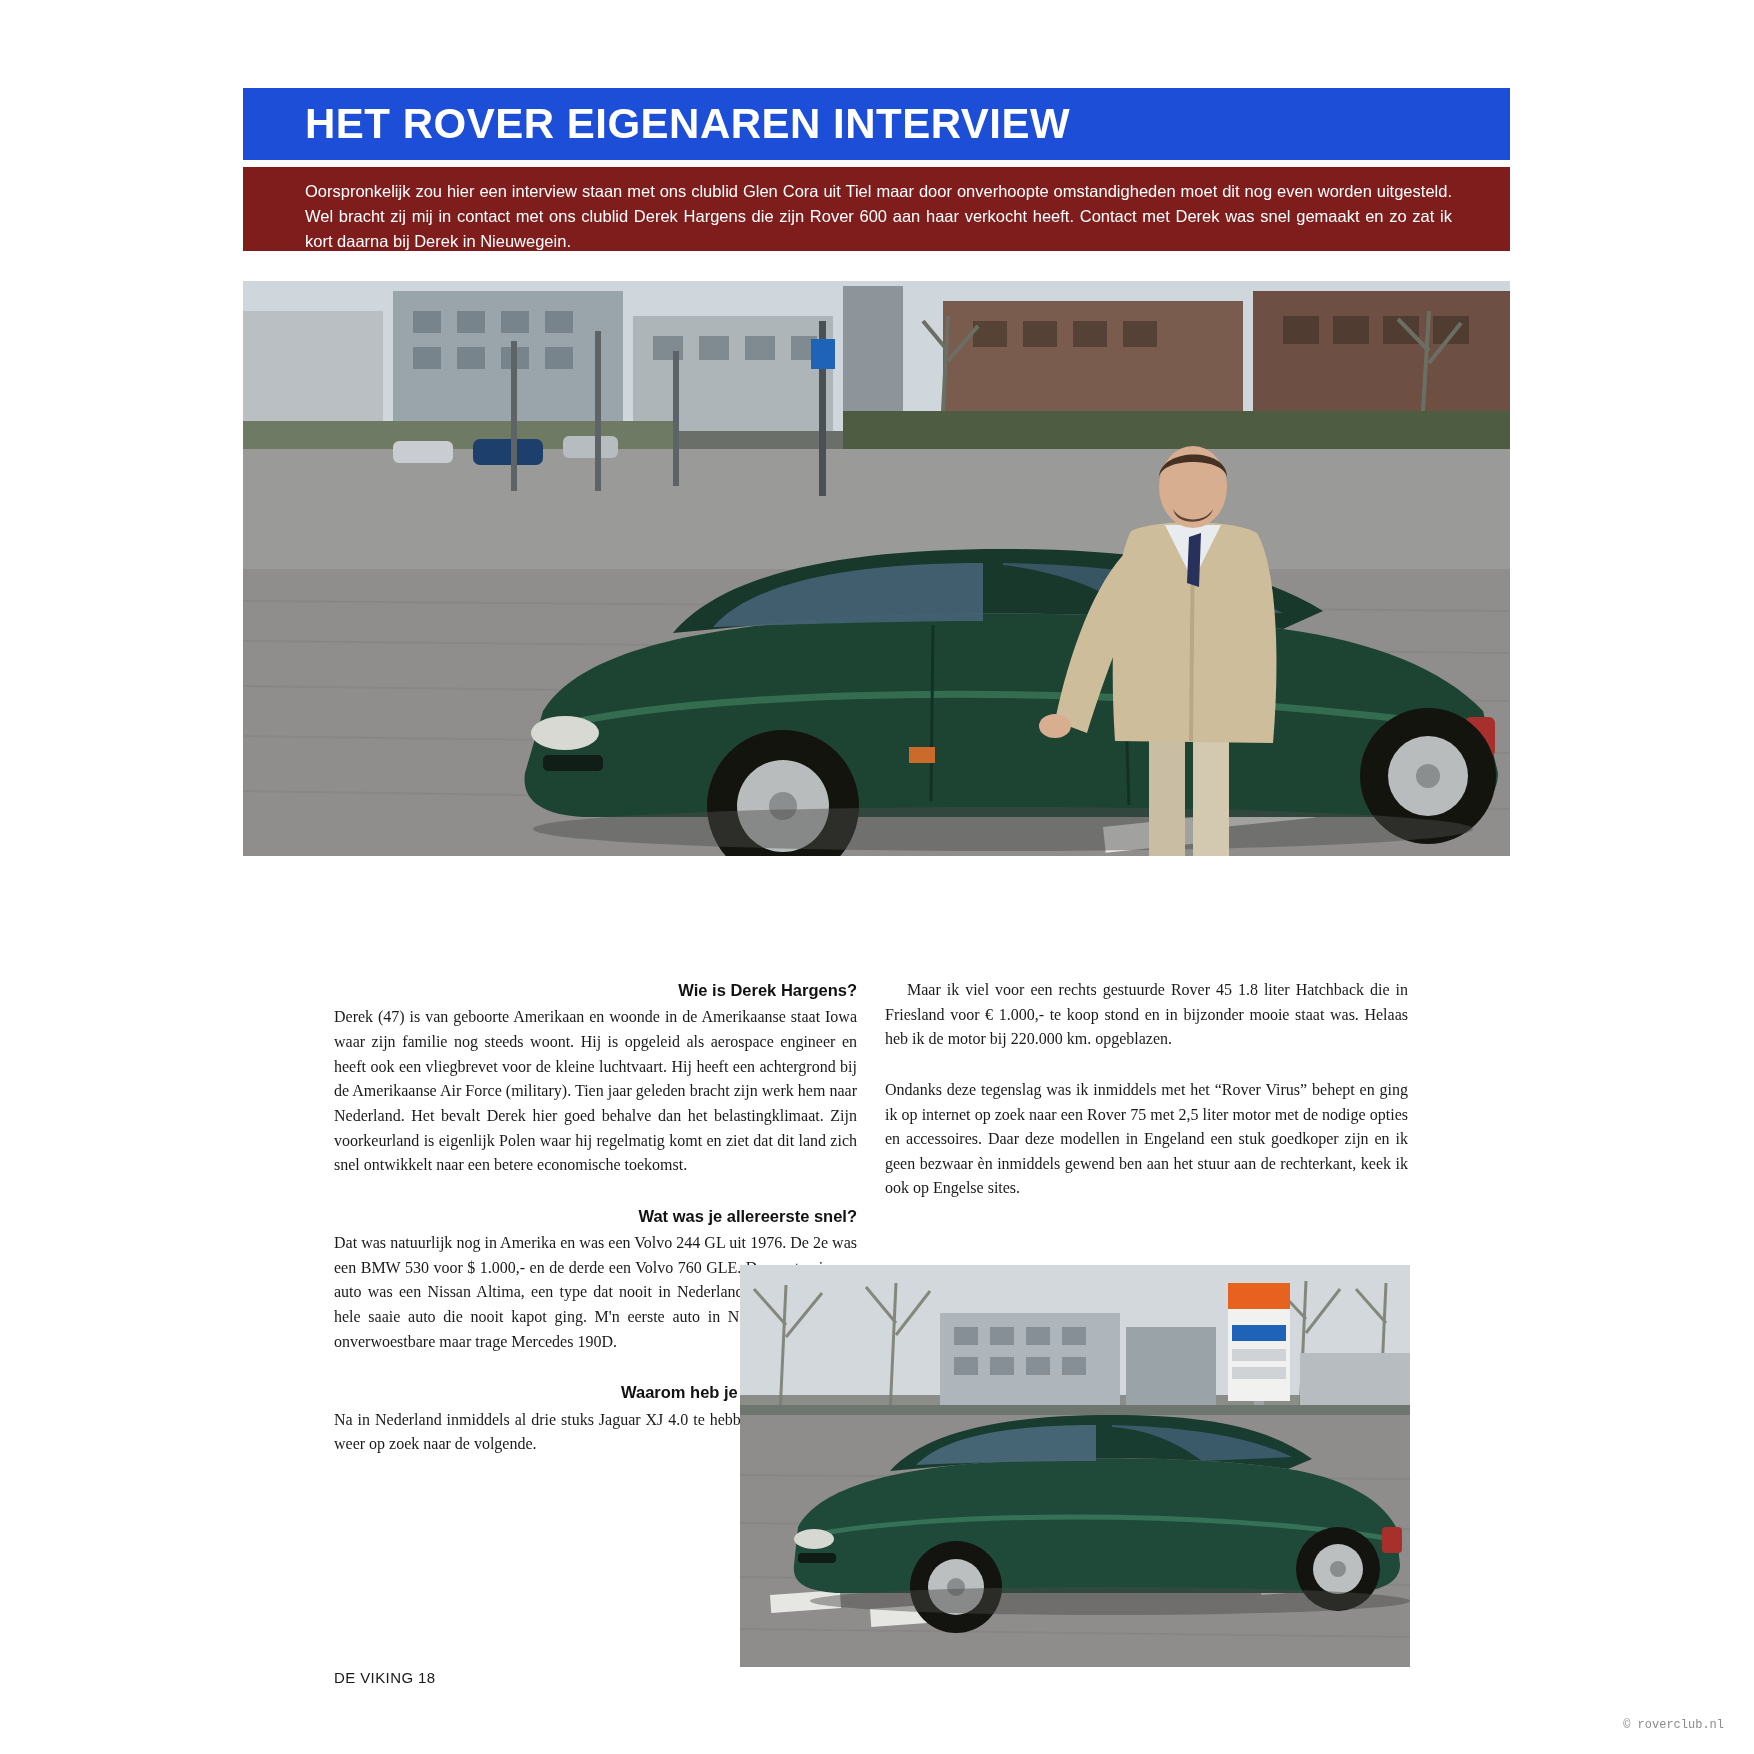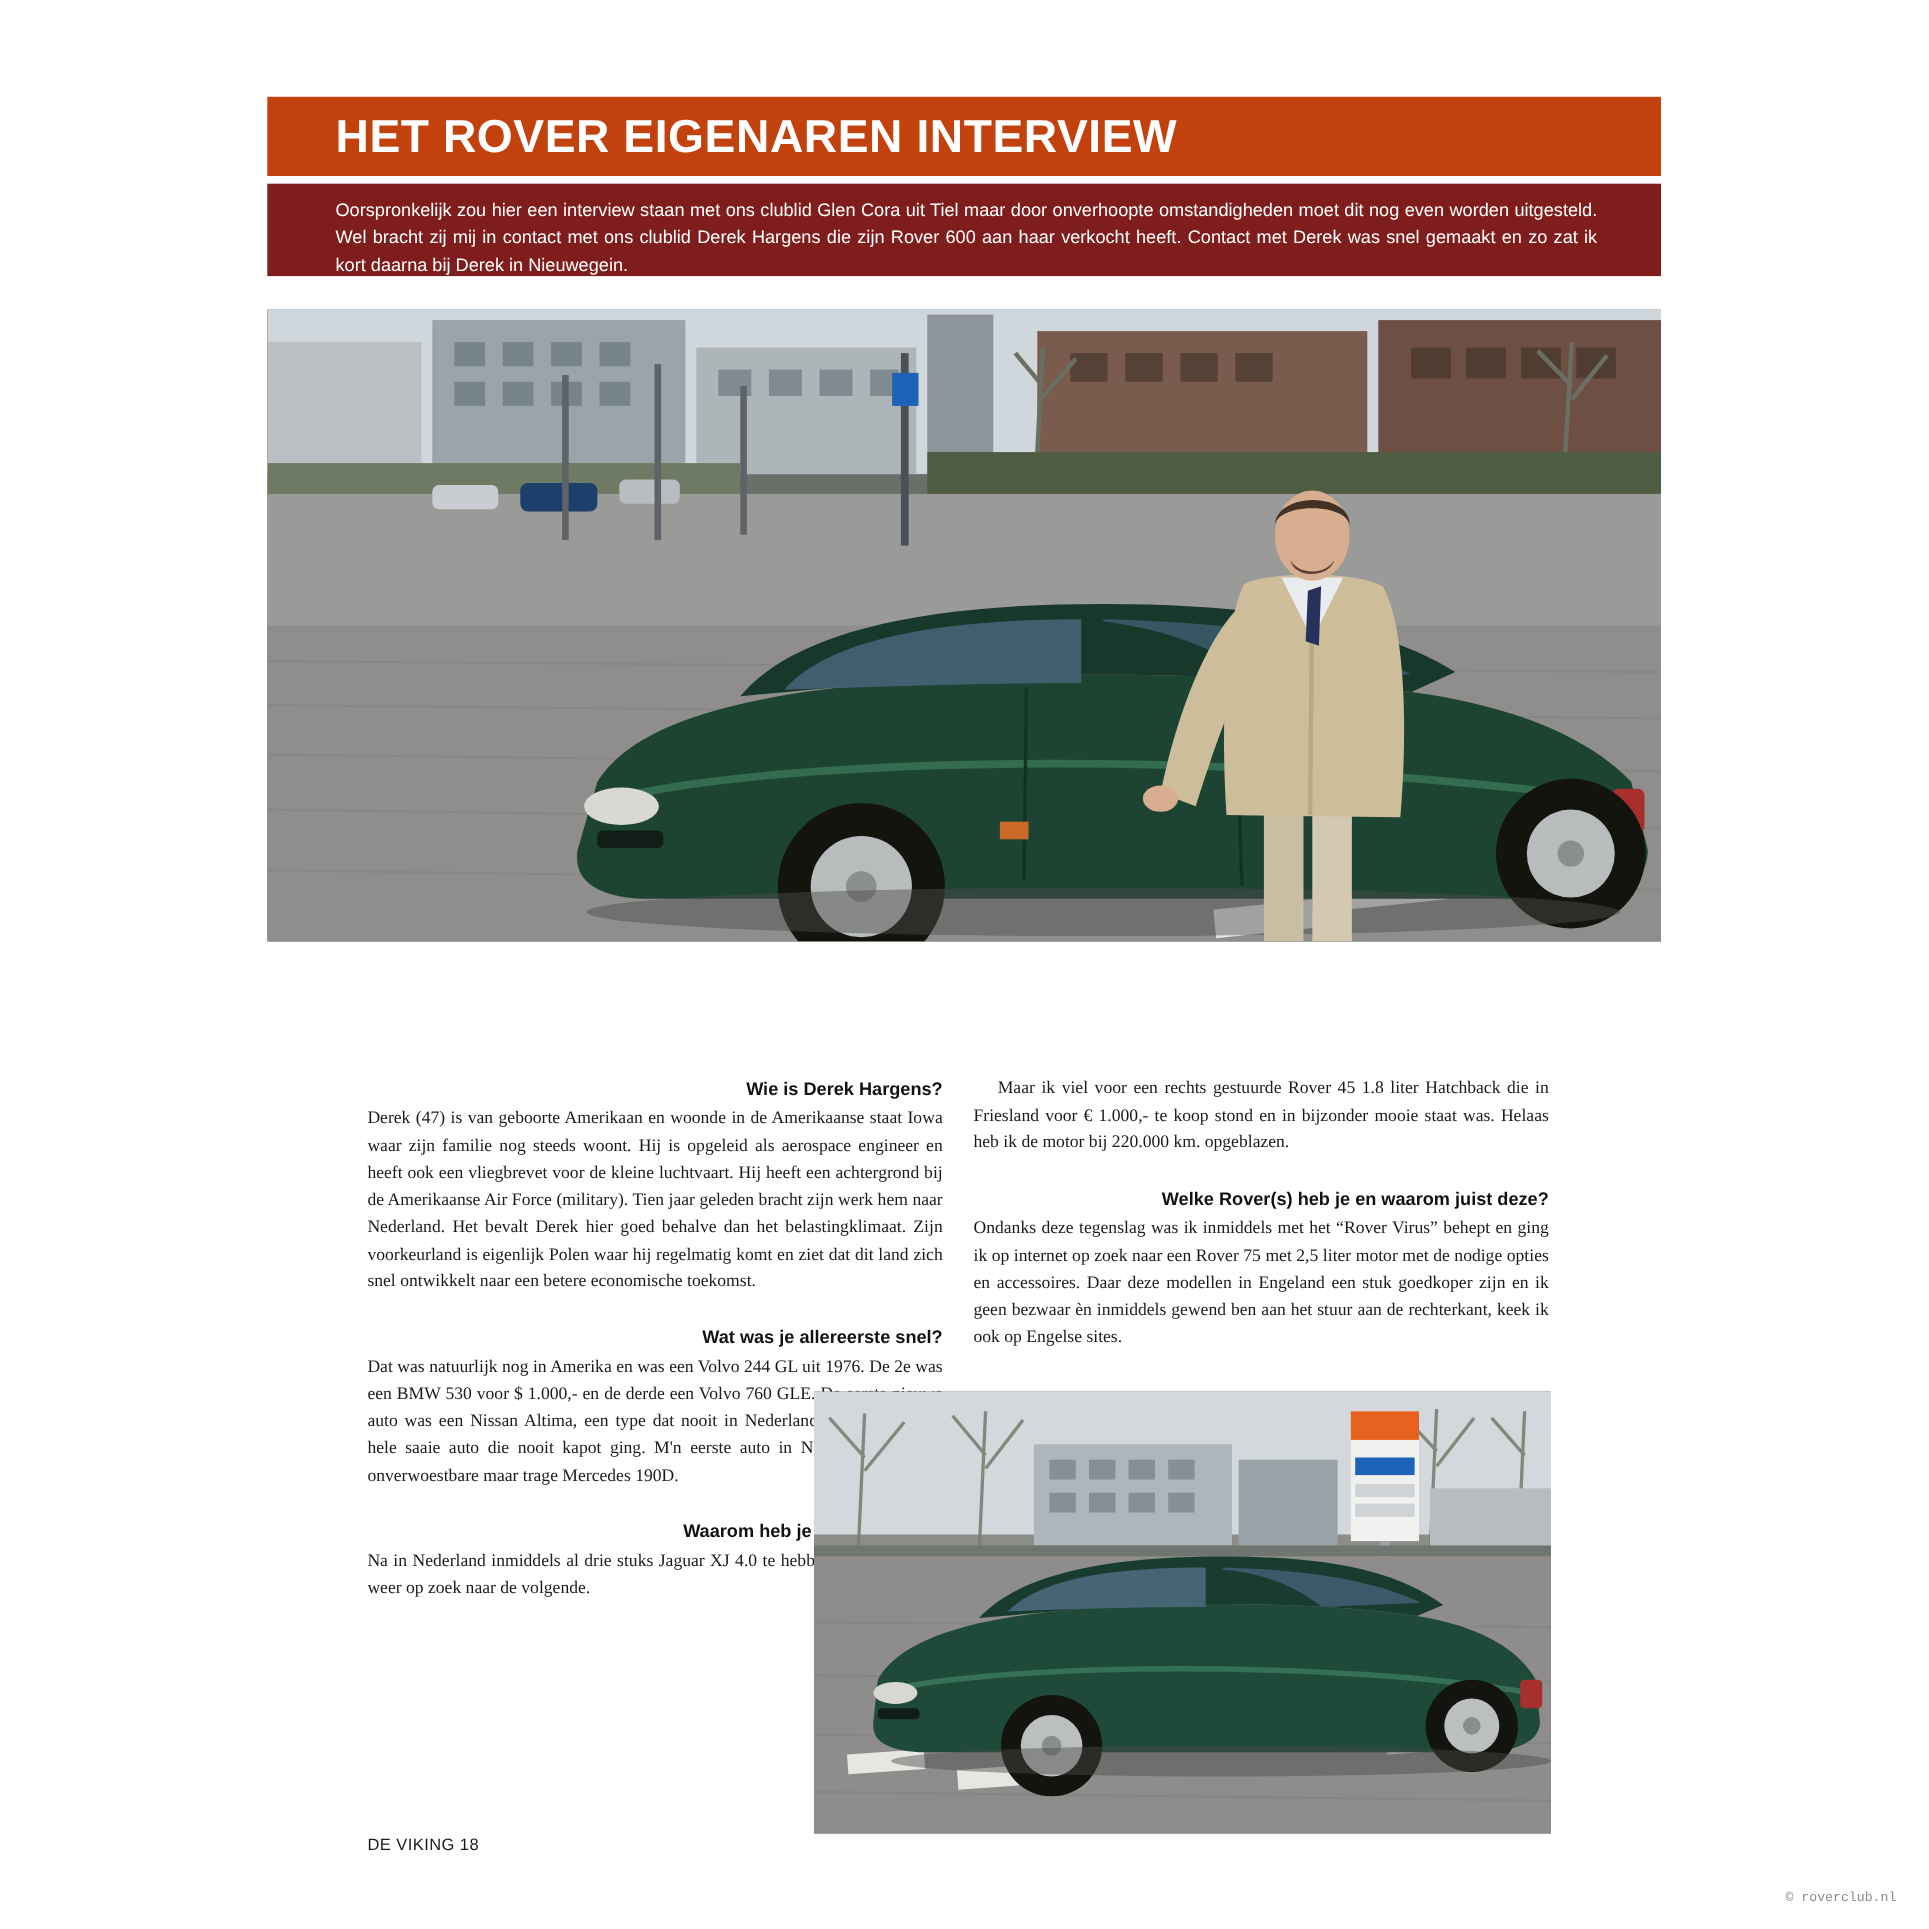--- a/index.html
+++ b/index.html
@@ -23,21 +23,21 @@
     background: #ffffff;
   }
 
   
   .title-bar {
     position: absolute;
     left: 243px;
     top: 88px;
     width: 1267px;
     height: 72px;
-    background: #c2410c;
+    background: #1d4ed8;
     display: flex;
     align-items: center;
     padding-left: 62px;
     box-sizing: border-box;
   }
   .title-bar h1 {
     margin: 0;
     font-size: 42px;
     letter-spacing: 0.5px;
     font-weight: bold;
@@ -282,21 +282,20 @@
     <h3>Wie is Derek Hargens?</h3>
     <p>Derek (47) is van geboorte Amerikaan en woonde in de Amerikaanse staat Iowa waar zijn familie nog steeds woont. Hij is opgeleid als aerospace engineer en heeft ook een vliegbrevet voor de kleine luchtvaart. Hij heeft een achtergrond bij de Amerikaanse Air Force (military). Tien jaar geleden bracht zijn werk hem naar Nederland. Het bevalt Derek hier goed behalve dan het belastingklimaat. Zijn voorkeurland is eigenlijk Polen waar hij regelmatig komt en ziet dat dit land zich snel ontwikkelt naar een betere economische toekomst.</p>
     <h3>Wat was je allereerste snel?</h3>
     <p>Dat was natuurlijk nog in Amerika en was een Volvo 244 GL uit 1976. De 2e was een BMW 530 voor $ 1.000,- en de derde een Volvo 760 GLE. De eerste nieuwe auto was een Nissan Altima, een type dat nooit in Nederland geleverd is. Een hele saaie auto die nooit kapot ging. M'n eerste auto in Nederland was een onverwoestbare maar trage Mercedes 190D.</p>
     <h3>Waarom heb je nu een Rover?</h3>
     <p class="last">Na in Nederland inmiddels al drie stuks Jaguar XJ 4.0 te hebben bezeten was ik weer op zoek naar de volgende.</p>
   </div>
 
   <div class="col col-right">
     <p class="indent">Maar ik viel voor een rechts gestuurde Rover 45 1.8 liter Hatchback die in Friesland voor € 1.000,- te koop stond en in bijzonder mooie staat was. Helaas heb ik de motor bij 220.000 km. opgeblazen.</p>
-    <h3>Welke Rover(s) heb je en waarom juist deze?</h3>
     <p class="last">Ondanks deze tegenslag was ik inmiddels met het “Rover Virus” behept en ging ik op internet op zoek naar een Rover 75 met 2,5 liter motor met de nodige opties en accessoires. Daar deze modellen in Engeland een stuk goedkoper zijn en ik geen bezwaar èn inmiddels gewend ben aan het stuur aan de rechterkant, keek ik ook op Engelse sites.</p>
   </div>
 
   <div class="photo-2">
     <svg width="670" height="402" viewBox="0 0 670 402">
       <rect x="0" y="0" width="670" height="130" fill="#d3d8dc"></rect>
 
       <g stroke="#7b7f72" stroke-width="3" fill="none" opacity="0.9">
         <path d="M40 150 L46 20"></path>
           <path d="M46 60 L14 24"></path>

